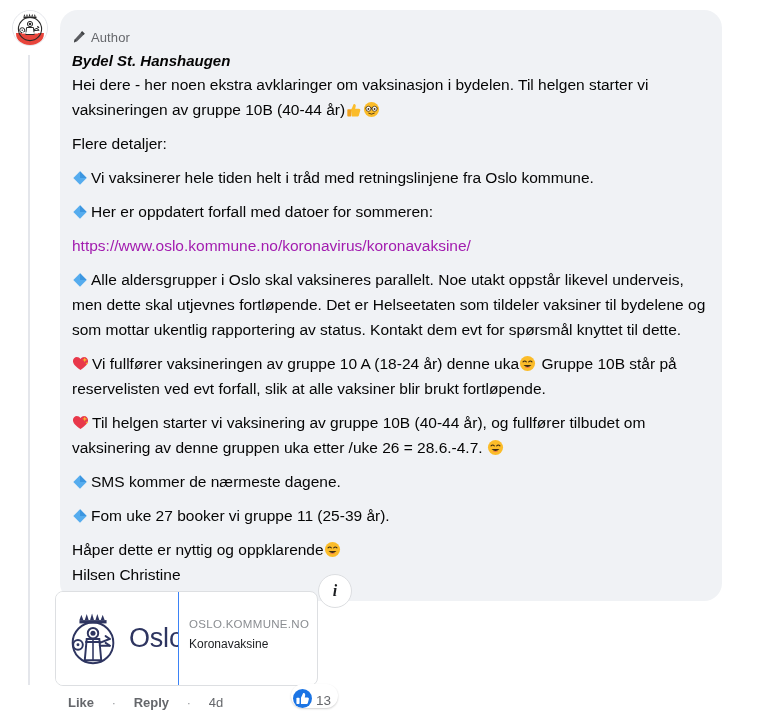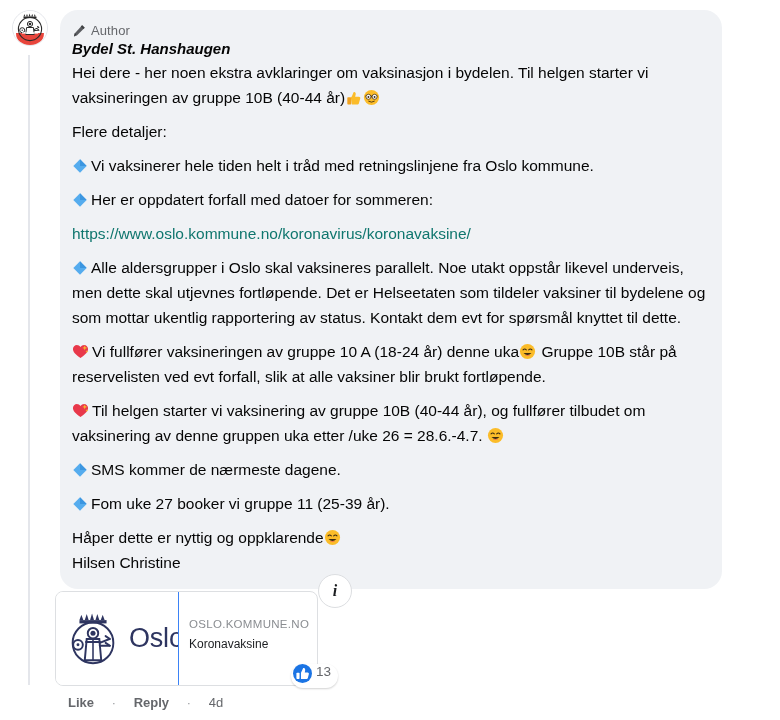--- a/index.html
+++ b/index.html
@@ -48,24 +48,25 @@
     top: 10px;
     width: 662px;
     border-radius: 18px;
     background: #f0f2f5;
     padding: 8px 14px 14px 12px;
     box-sizing: border-box;
   }
 
   .author-row {
     display: flex;
-    align-items: flex-end;
+    align-items: flex-start;
     gap: 5px;
     height: 20px;
     margin-bottom: 1px;
+    margin-top: 12px;
   }
   .author-row .pencil { display: block; }
   .author-tag {
     font-size: 13px;
     color: #65676b;
     font-weight: 400;
     letter-spacing: 0.1px;
   }
   .commenter-name {
     font-size: 15px;
@@ -80,21 +81,21 @@
     font-size: 15.5px;
     line-height: 25px;
     color: #050505;
     margin: 0;
     word-wrap: break-word;
   }
   .para { margin-top: 9px; }
   .para-tight { margin-top: 0px; }
 
   .link {
-    color: #0f766e;
+    color: #a21caf;
     text-decoration: none;
     font-size: 15.5px;
     line-height: 25px;
     display: inline-block;
     margin-top: 9px;
   }
 
   
   .emoji-svg {
     display: inline-block;
@@ -179,27 +180,27 @@
     font-weight: bold;
     font-size: 16px;
     color: #1c1e21;
     z-index: 5;
   }
 
   
   #reaction-badge {
     position: absolute;
     left: 291px;
-    top: 664px;
+    top: 684px;
     height: 24px;
     background: #ffffff;
     border-radius: 12px;
     box-shadow: 0 1px 2px rgba(0,0,0,0.18);
     display: flex;
-    align-items: flex-start;
+    align-items: flex-end;
     padding: 0 7px 0 2px;
     gap: 4px;
     z-index: 6;
   }
   #reaction-count {
     font-size: 13.5px;
     color: #65676b;
   }
 
   

